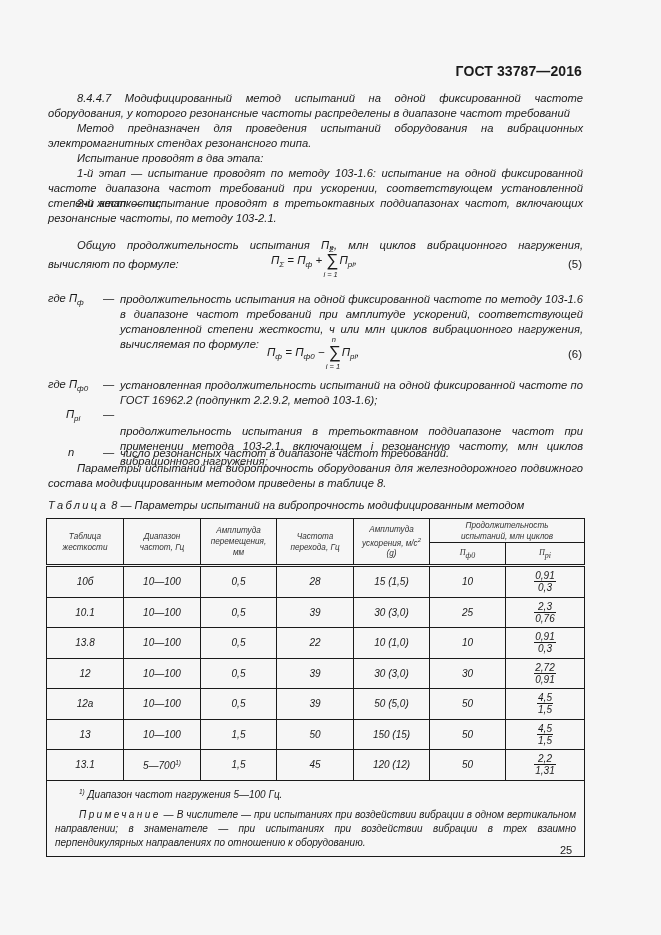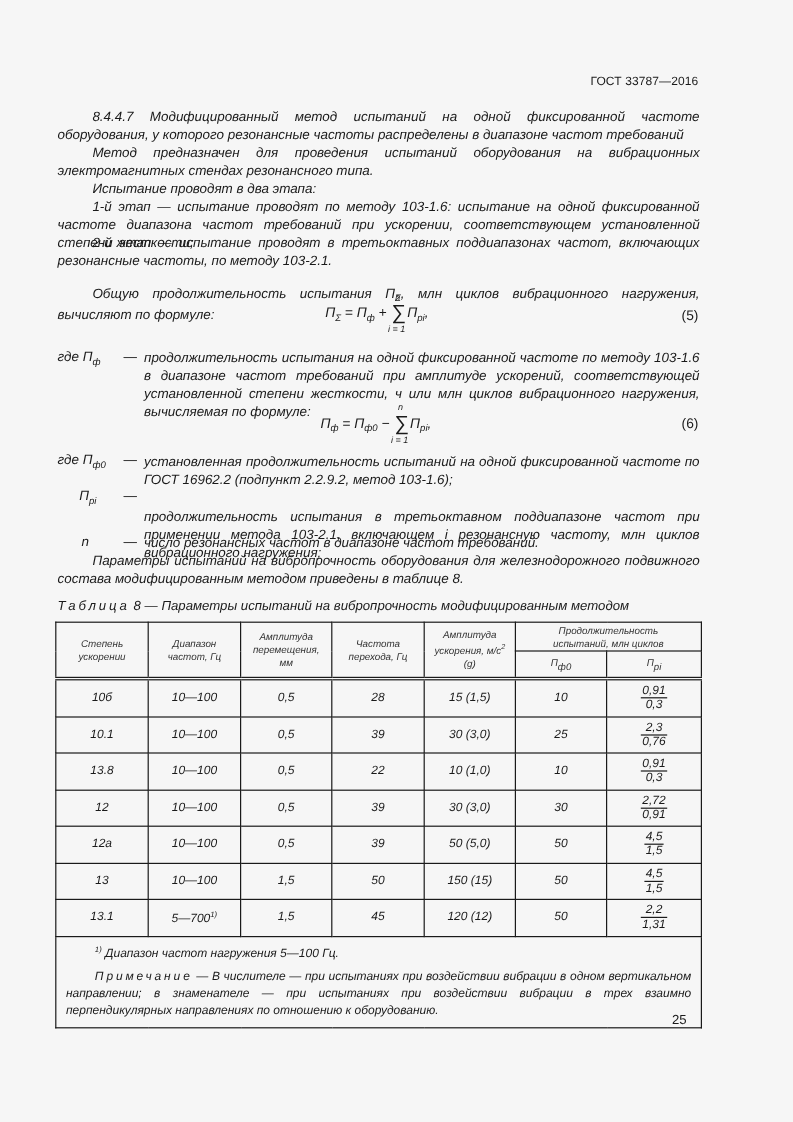--- a/index.html
+++ b/index.html
@@ -3,40 +3,40 @@
 <meta charset="utf-8">
 <style>
   html, body { margin:0; padding:0; }
   body {
     width:661px; height:935px; background:#f6f6f6; position:relative; overflow:hidden;
     font-family:"Liberation Sans", sans-serif; color:#1a1a1a;
   }
   .abs { position:absolute; }
   .header {
     left:0; top:63px; width:582px; text-align:right;
-    font-weight:normal; font-size:10px; letter-spacing:0.1px;
+    font-weight:bold; font-size:14px; letter-spacing:0.1px;
   }
   .text { font-style:italic; font-size:11.2px; line-height:15px; }
   .p { position:absolute; left:48px; width:535px; text-align:justify; }
   .ind { text-indent:29px; }
   .formula { font-style:italic; font-size:11.5px; }
   .fnum { font-style:normal; font-size:11.5px; }
   .sigma { font-style:normal; font-size:17px; line-height:14px; }
   .sub { font-size:8px; vertical-align:-3px; }
   .tiny { font-size:7.5px; font-style:italic; }
   .deflabel { position:absolute; font-style:italic; font-size:11.2px; }
   .defbody { position:absolute; left:120px; width:463px; text-align:justify; font-style:italic; font-size:11.2px; line-height:15px; }
   .dash { position:absolute; font-size:11.2px; }
   table.t8 {
     position:absolute; left:46px; top:518px; width:538px; border-collapse:collapse;
     font-style:italic; font-size:10px; table-layout:fixed;
   }
   table.t8 td, table.t8 th { border:1px solid #1a1a1a; text-align:center; vertical-align:middle; padding:0; font-weight:normal; }
   table.t8 th { font-size:8.2px; line-height:11px; color:#333; }
-  table.t8 tr.hdr2 th { height:21px; }
+  table.t8 tr.hdr2 th { height:21px;font-family:Liberation Serif, serif; }
   table.t8 thead tr:last-child th, table.t8 thead th[rowspan] { border-bottom:3px double #1a1a1a; }
   table.t8 tbody td { height:29.5px; }
   .frac { display:inline-block; text-align:center; line-height:11px; font-size:10px; }
   .frac .num { display:block; border-bottom:1px solid #1a1a1a; padding:0 1px; }
   .frac .den { display:block; padding:0 1px; }
   table.t8 td.note { text-align:left; font-size:10px; line-height:14px; padding:4px 8px 6px 8px; vertical-align:top; }
   .spaced { letter-spacing:2.4px; }
   .pagenum { left:560px; top:844px; font-size:11px; }
 </style>
 </head>
@@ -96,21 +96,21 @@
     <col style="width:77px">
       <col style="width:77px">
       <col style="width:76px">
       <col style="width:77px">
       <col style="width:76px">
       <col style="width:76px">
       <col style="width:79px">
   </colgroup>
   <thead>
     <tr>
-      <th rowspan="2" style="padding:0 8px;">Степень ускорении</th>
+      <th rowspan="2" style="padding:0 8px;">Таблица жесткости</th>
       <th rowspan="2" style="padding:0 12px;">Диапазон частот, Гц</th>
       <th rowspan="2" style="padding:0 4px;">Амплитуда перемещения, мм</th>
       <th rowspan="2" style="padding:0 8px;">Частота перехода, Гц</th>
       <th rowspan="2" style="padding:0 4px;"><span>Амплитуда ускорения, м/с</span><sup style="font-size:6px;">2</sup><span> (g)</span></th>
       <th colspan="2" style="height:23px; padding:0 14px;">Продолжительность испытаний, млн циклов</th>
     </tr>
     <tr class="hdr2">
       <th><span>П</span><span class="sub">ф0</span></th>
       <th><span>П</span><span class="sub">pi</span></th>
     </tr>

